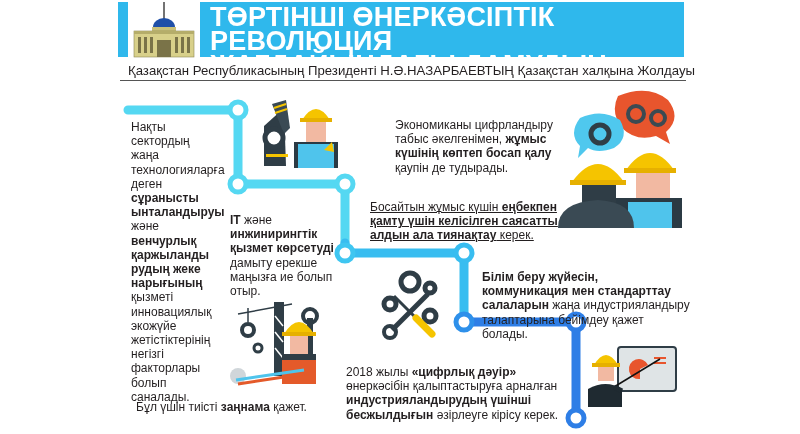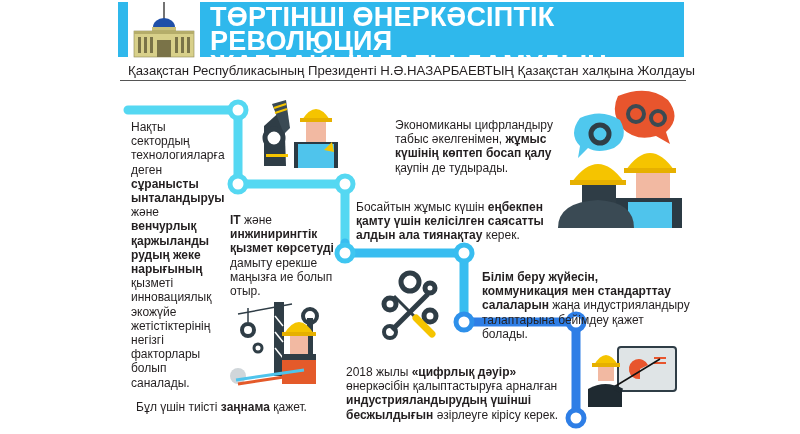--- a/index.html
+++ b/index.html
@@ -151,20 +151,21 @@
     <path d="M6 20 Q18 0 30 20 Z" fill="#f5c400"></path>
     <rect x="4" y="18" width="28" height="4" fill="#e6b000"></rect>
     <path d="M0 62 L0 44 Q18 34 34 44 L34 62 Z" fill="#1f2a31"></path>
     <line x1="34" y1="46" x2="26" y2="42" stroke="#1f2a31" stroke-width="5"></line>
   </svg>
 </div>
 
 <div class="abs txt" style="left:131px;top:120px;width:112px;">
   <div>Нақты</div>
   <div>сектордың</div>
+  <div>жаңа</div>
   <div>технологияларға</div>
   <div>деген</div>
   <div><b>сұранысты</b></div>
   <div><b>ынталандыруы</b></div>
   <div>және</div>
   <div><b>венчурлық</b></div>
   <div><b>қаржыланды</b></div>
   <div><b>рудың жеке</b></div>
   <div><b>нарығының</b></div>
   <div>қызметі</div>
@@ -190,21 +191,21 @@
   <div>отыр.</div>
 </div>
 
 <div class="abs txt" style="left:395px;top:118px;width:160px;">
   <div>Экономиканы цифрландыру</div>
   <div><span>табыс әкелгенімен, </span><b>жұмыс</b></div>
   <div><b>күшінің көптеп босап қалу</b></div>
   <div>қаупін де тудырады.</div>
 </div>
 
-<div class="abs txt" style="left:356px;top:200px;width:190px;">
+<div class="abs txt" style="left:370px;top:200px;width:190px;text-decoration:underline;">
   <div><span>Босайтын жұмыс күшін </span><b>еңбекпен</b></div>
   <div><b>қамту үшін келісілген саясатты</b></div>
   <div><b>алдын ала тиянақтау</b><span> керек.</span></div>
 </div>
 
 <div class="abs txt" style="left:482px;top:270px;width:210px;">
   <div><b>Білім беру жүйесін,</b></div>
   <div><b>коммуникация мен стандарттау</b></div>
   <div><b>салаларын</b><span> жаңа индустрияландыру</span></div>
   <div>талаптарына бейімдеу қажет болады.</div>

